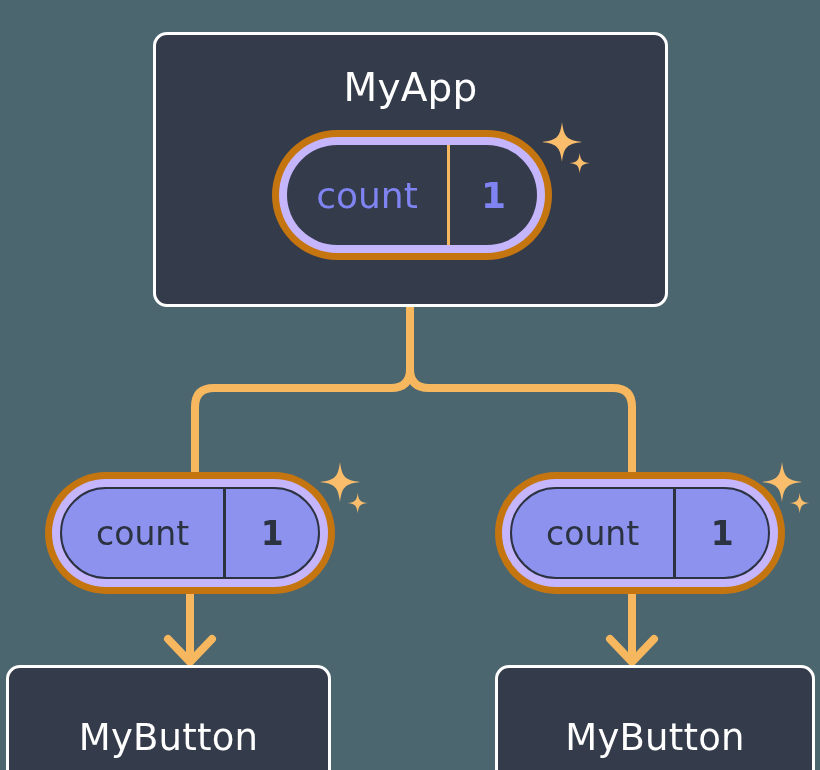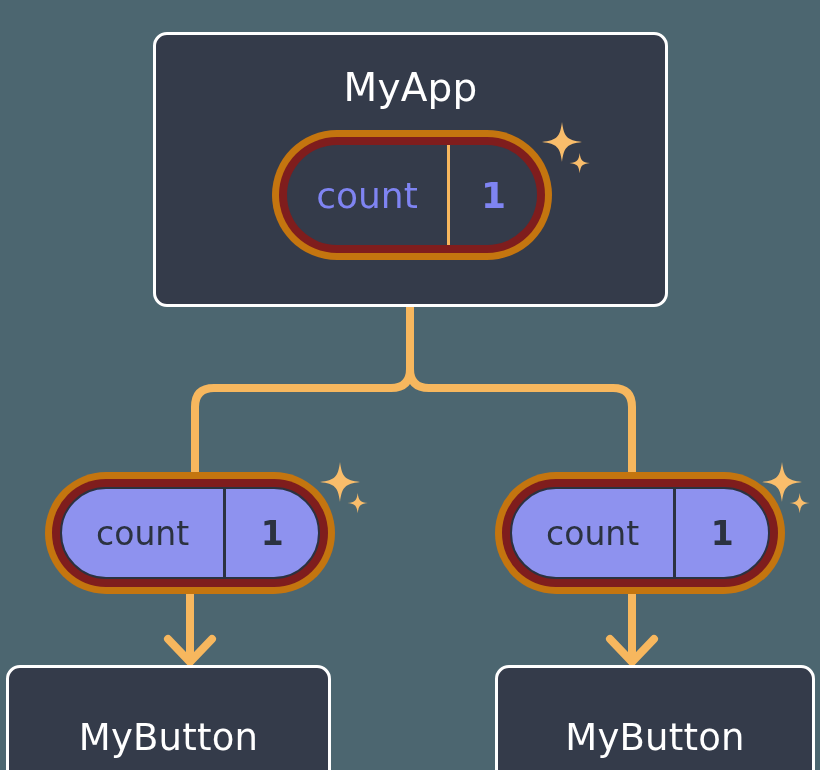--- a/index.html
+++ b/index.html
@@ -77,21 +77,21 @@
     box-sizing: border-box;
     border-radius: 999px;
     background: #c4750f;           
     padding: 7px;
     display: flex;
   }
   .pill-mid {
     flex: 1;
     box-sizing: border-box;
     border-radius: 999px;
-    background: #7f1d1d;           
+    background: #c4b5fd;           
     padding: 8px;
     display: flex;
   }
   .pill-inner {
     flex: 1;
     box-sizing: border-box;
     border-radius: 999px;
     display: flex;
     align-items: stretch;
     overflow: hidden;

